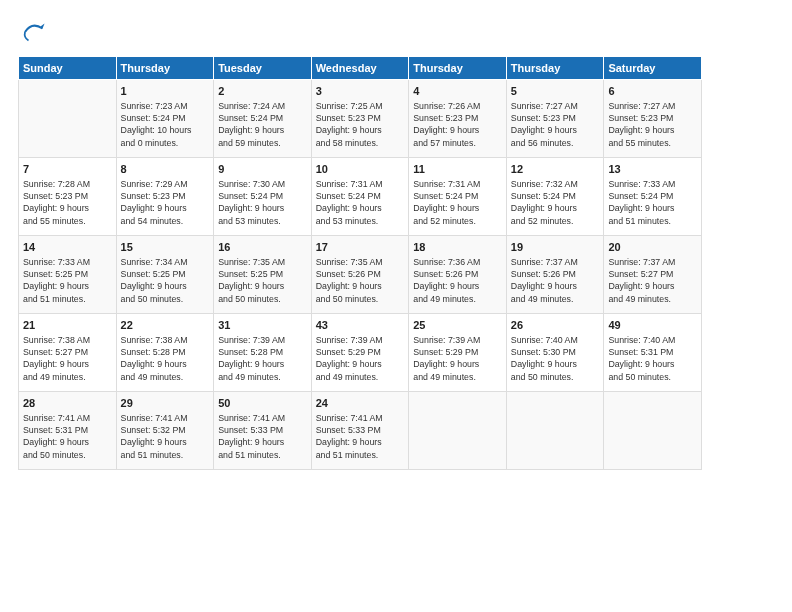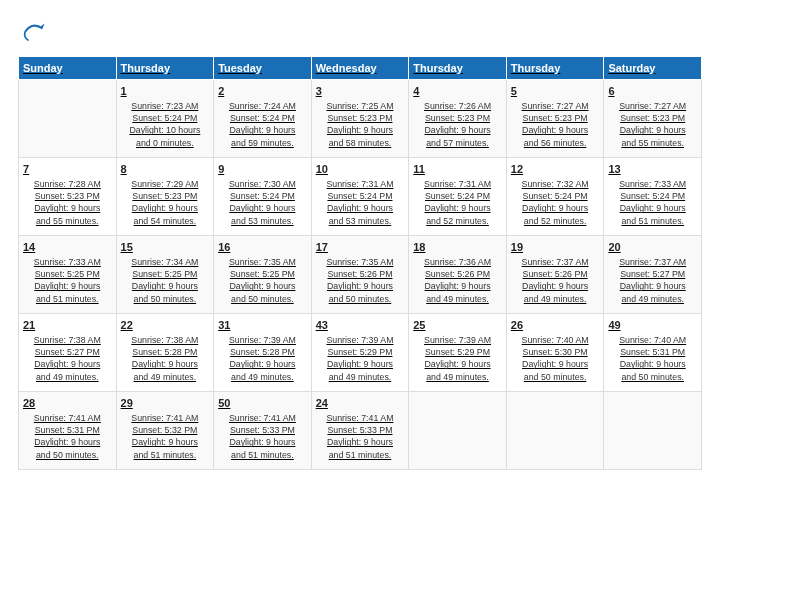--- a/index.html
+++ b/index.html
@@ -8,21 +8,20 @@
       background: #fff;
       width: 792px;
       height: 612px;
       overflow: hidden;
     }
     .page {
       width: 720px;
       height: 612px;
       padding: 18px 18px 10px 18px;
       background: #fff;
-      text-decoration: underline;
     }
     .header {
       display: flex;
       justify-content: space-between;
       align-items: flex-start;
       margin-bottom: 10px;
     }
     .logo {
       display: flex;
       align-items: center;
@@ -88,21 +87,20 @@
       font-size: 11px;
       font-weight: bold;
       color: #222;
       display: block;
       margin-bottom: 1px;
     }
     .day-info {
       font-size: 8.8px;
       color: #333;
       line-height: 1.4;
-      text-align: center;
     }
   </style>
 </head>
 <body>
 
 <div class="page">
   <div class="header">
     <div class="logo">
       <svg class="logo-icon" viewBox="0 0 40 40">
         <path d="M20 5 L35 18 L35 35 L5 35 L5 18 Z" fill="none"></path>

